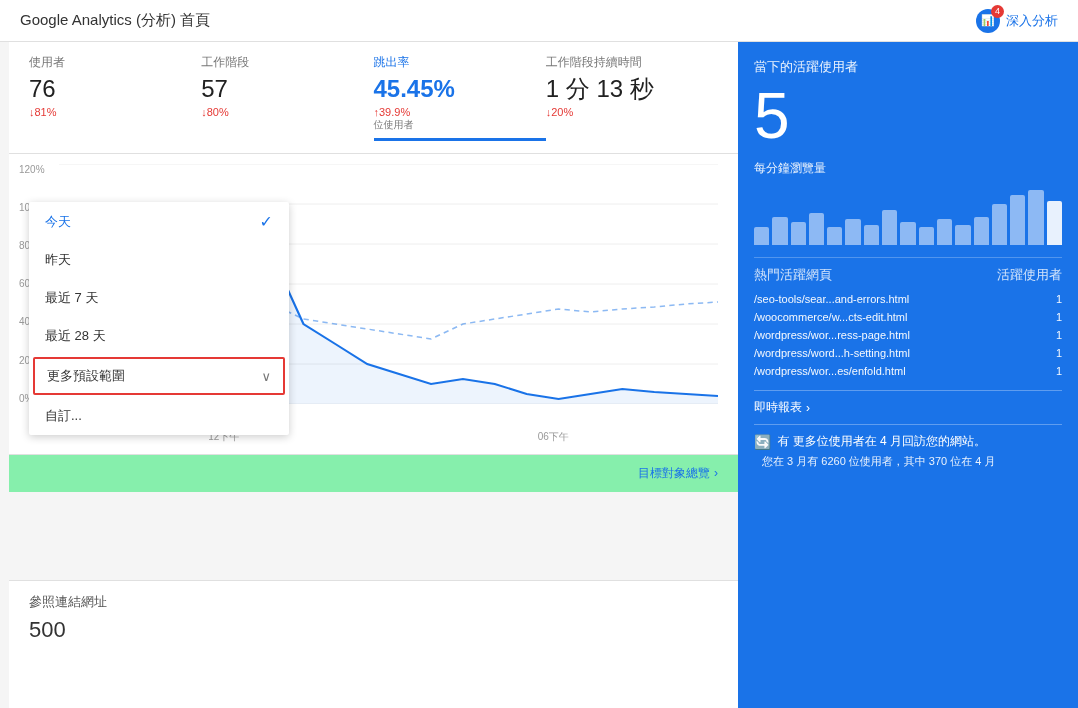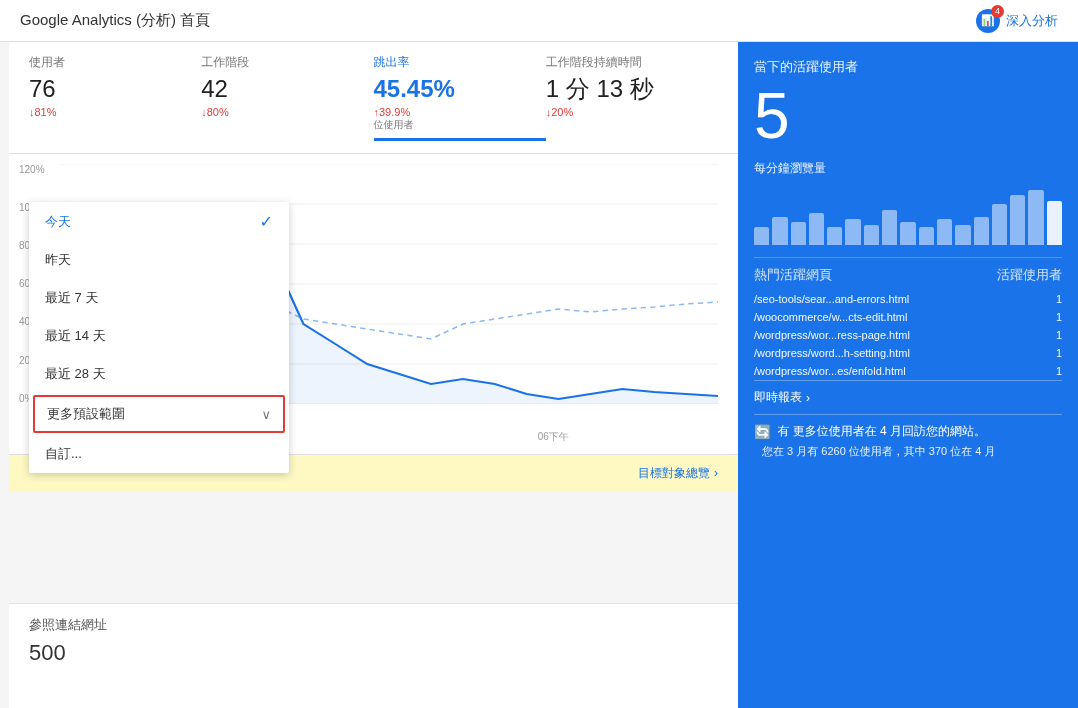--- a/index.html
+++ b/index.html
@@ -150,21 +150,21 @@
       bottom: 50px;
       left: 20px;
       font-size: 11px;
       color: #777;
     }
     .date-label {
       font-size: 10px;
       color: #555;
     }
     .bottom-bar {
-      background: #fef9c3;
+      background: #86efac;
       border-top: 1px solid #e0e0e0;
       padding: 10px 20px;
       display: flex;
       align-items: center;
       justify-content: flex-end;
     }
     .link-btn {
       color: #1a73e8;
       font-size: 12px;
       cursor: pointer;
@@ -249,21 +249,21 @@
       padding: 3px 0;
       opacity: 0.95;
     }
     .hot-page-url { flex: 1; overflow: hidden; text-overflow: ellipsis; white-space: nowrap; }
     .hot-page-count { flex-shrink: 0; margin-left: 8px; }
     .realtime-report-link {
       display: flex;
       align-items: center;
       gap: 4px;
       font-size: 12px;
-      margin-top: 0;
+      margin-top: 10px;
       padding-top: 8px;
       border-top: 1px solid rgba(255,255,255,0.3);
       cursor: pointer;
     }
   </style>
 </head>
 <body>
 
 <div>
 
@@ -285,21 +285,21 @@
       <div class="metrics-row">
 
         <div class="metric-item">
           <div class="metric-label">使用者</div>
           <div class="metric-value">76</div>
           <div class="metric-change change-down">↓81%</div>
         </div>
 
         <div class="metric-item">
           <div class="metric-label">工作階段</div>
-          <div class="metric-value">42</div>
+          <div class="metric-value">57</div>
           <div class="metric-change change-down">↓80%</div>
         </div>
 
         <div class="metric-item active" style="border-bottom: 3px solid #1a73e8;">
           <div class="metric-label" style="color:#1a73e8;">跳出率</div>
           <div class="metric-value active">45.45%</div>
           <div class="metric-change change-up">↑39.9%</div>
           <div class="change-note">位使用者</div>
         </div>
 
@@ -365,35 +365,32 @@
           <span>今天</span>
           <span class="check-icon">✓</span>
         </div>
         <div class="dropdown-item">
           <span>昨天</span>
         </div>
         <div class="dropdown-item">
           <span>最近 7 天</span>
         </div>
         <div class="dropdown-item">
-          <span>最近 14 天</span>
-        </div>
-        <div class="dropdown-item">
           <span>最近 28 天</span>
         </div>
         <div class="dropdown-item highlighted" style="border: 2px solid #e53935; margin: 2px 4px; border-radius: 2px; padding: 8px 12px;">
           <span>更多預設範圍</span>
           <span class="chevron-icon">∨</span>
         </div>
         <div class="dropdown-item">
           <span>自訂...</span>
         </div>
       </div>
 
-      <div style="position: absolute; bottom: 0; left: 0; right: 0; height: 105px; background: #fff; border-top: 1px solid #e0e0e0; padding: 12px 20px;">
+      <div style="position: absolute; bottom: 0; left: 0; right: 0; height: 128px; background: #fff; border-top: 1px solid #e0e0e0; padding: 12px 20px;">
         <div style="font-size: 13px; color: #555;">參照連結網址</div>
         <div style="font-size: 22px; margin-top: 6px; color: #333;">500</div>
       </div>
     </div>
 
     <div class="right-panel">
       <div class="active-users-label">當下的活躍使用者</div>
       <div class="active-users-count">5</div>
       <div class="per-minute-label">每分鐘瀏覽量</div>
 

